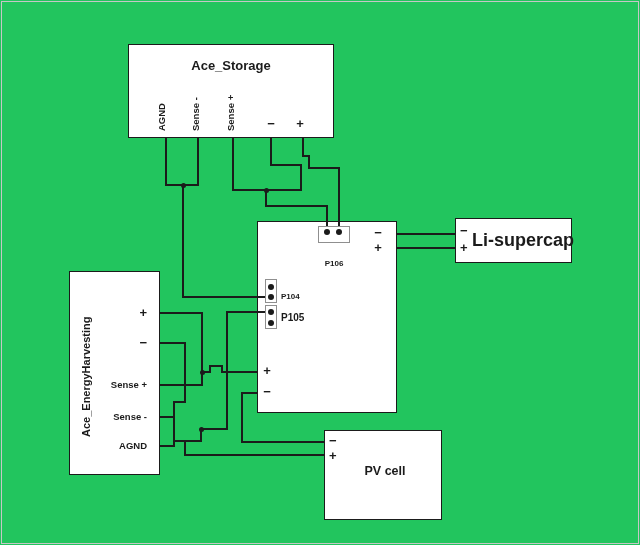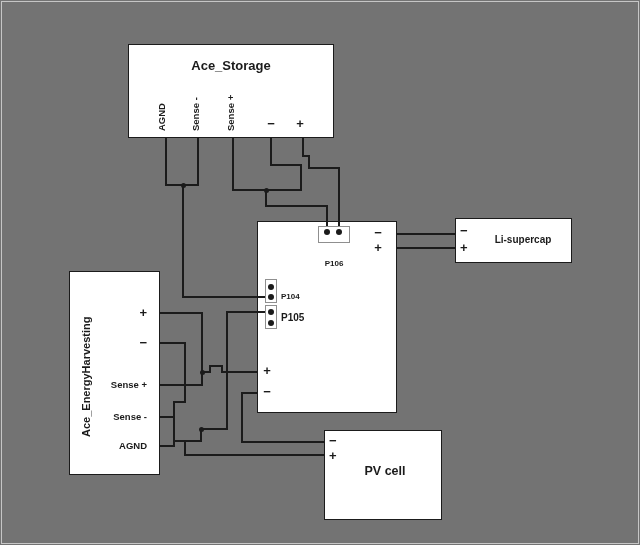--- a/index.html
+++ b/index.html
@@ -1,16 +1,16 @@
 <!DOCTYPE html>
 <html><head>
 <meta charset="utf-8">
 <style>
   html,body{margin:0;padding:0;background:#ffffff;}
-  #stage{position:relative;width:640px;height:545px;background:#737373;overflow:hidden;
+  #stage{position:relative;width:640px;height:545px;background:#22c55e;overflow:hidden;
          font-family:"Liberation Sans","DejaVu Sans",sans-serif;}
   .frame{position:absolute;left:1px;top:1px;width:636px;height:541px;
          border:1px solid #c6c6c6;pointer-events:none;}
   .box{position:absolute;border:1.8px solid #1b1b1b;background:#ffffff;box-sizing:border-box;}
   .wire{position:absolute;background:#1b1b1b;}
   .dot{position:absolute;background:#1b1b1b;border-radius:50%;}
   .conn{position:absolute;border:1px solid #8f8f8f;background:#ffffff;box-sizing:border-box;}
   .lbl{position:absolute;color:#1b1b1b;font-weight:bold;white-space:nowrap;line-height:1.05;}
 </style>
 </head>
@@ -84,21 +84,21 @@
     <div class="lbl" style="font-size: 9.5px; left: 157.11px; top: 131px; transform-origin: 0px 0px; transform: rotate(-90deg);">AGND</div>
     <div class="lbl" style="font-size: 9.5px; left: 191.11px; top: 131px; transform-origin: 0px 0px; transform: rotate(-90deg);">Sense -</div>
     <div class="lbl" style="font-size: 9.5px; left: 226.11px; top: 131px; transform-origin: 0px 0px; transform: rotate(-90deg);">Sense +</div>
     <div class="lbl" style="font-size: 13px; left: 271px; top: 124px; transform: translate(-50%, -50%);">−</div>
     <div class="lbl" style="font-size: 13px; left: 300px; top: 124px; transform: translate(-50%, -50%);">+</div>
     <div class="lbl" style="font-size: 8px; left: 334px; top: 264px; transform: translate(-50%, -50%);">P106</div>
     <div class="lbl" style="font-size: 13px; left: 378px; top: 233px; transform: translate(-50%, -50%);">−</div>
     <div class="lbl" style="font-size: 13px; left: 378px; top: 248px; transform: translate(-50%, -50%);">+</div>
     <div class="lbl" style="font-size: 13px; left: 460px; top: 231px; transform: translate(0px, -50%);">−</div>
     <div class="lbl" style="font-size: 13px; left: 460px; top: 248px; transform: translate(0px, -50%);">+</div>
-    <div class="lbl" style="font-size: 10px; left: 523px; top: 240px; transform: translate(-50%, -50%);">Li-supercap</div>
+    <div class="lbl" style="font-size: 18px; left: 523px; top: 240px; transform: translate(-50%, -50%);">Li-supercap</div>
     <div class="lbl" style="font-size: 8px; left: 281px; top: 297px; transform: translate(0px, -50%);">P104</div>
     <div class="lbl" style="font-size: 10px; left: 281px; top: 318px; transform: translate(0px, -50%);">P105</div>
     <div class="lbl" style="font-size: 13px; left: 267px; top: 371px; transform: translate(-50%, -50%);">+</div>
     <div class="lbl" style="font-size: 13px; left: 267px; top: 392px; transform: translate(-50%, -50%);">−</div>
     <div class="lbl" style="font-size: 11px; left: 81.18px; top: 437px; transform-origin: 0px 0px; transform: rotate(-90deg);">Ace_EnergyHarvesting</div>
     <div class="lbl" style="font-size: 13px; left: 147px; top: 313px; transform: translate(-100%, -50%);">+</div>
     <div class="lbl" style="font-size: 13px; left: 147px; top: 343px; transform: translate(-100%, -50%);">−</div>
     <div class="lbl" style="font-size: 9.5px; left: 147px; top: 385px; transform: translate(-100%, -50%);">Sense +</div>
     <div class="lbl" style="font-size: 9.5px; left: 147px; top: 417px; transform: translate(-100%, -50%);">Sense -</div>
     <div class="lbl" style="font-size: 9.5px; left: 147px; top: 446px; transform: translate(-100%, -50%);">AGND</div>

